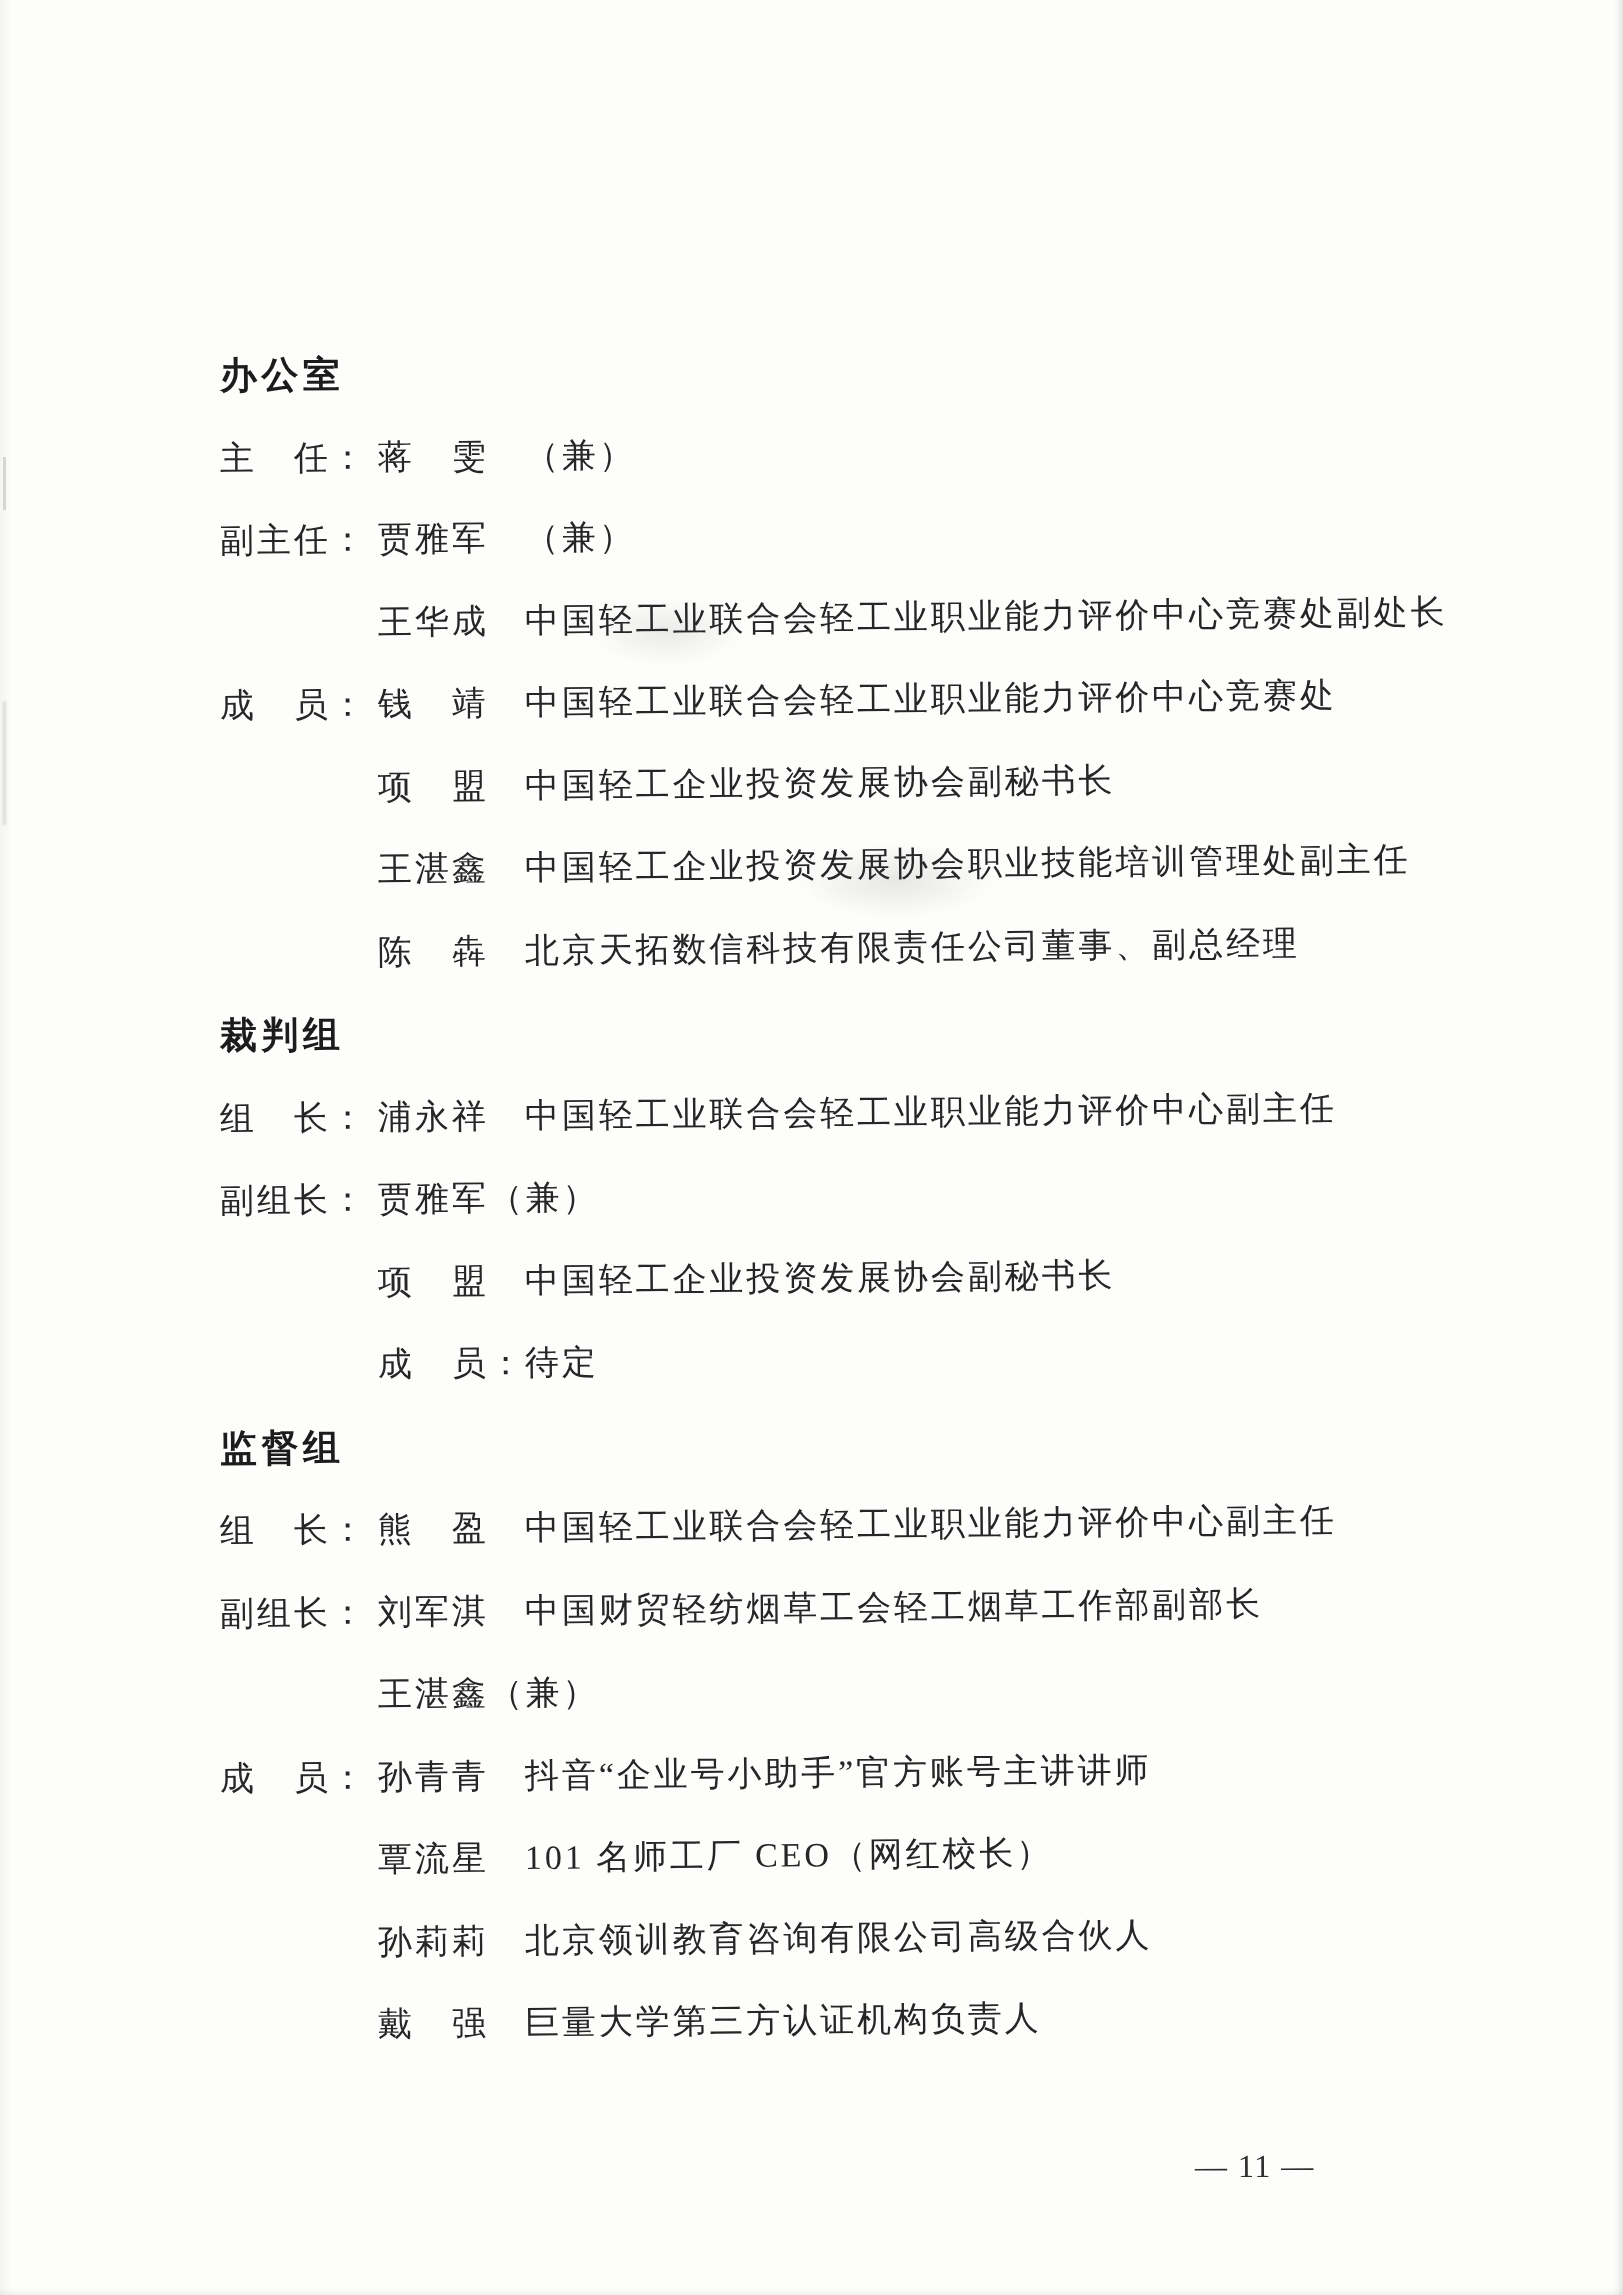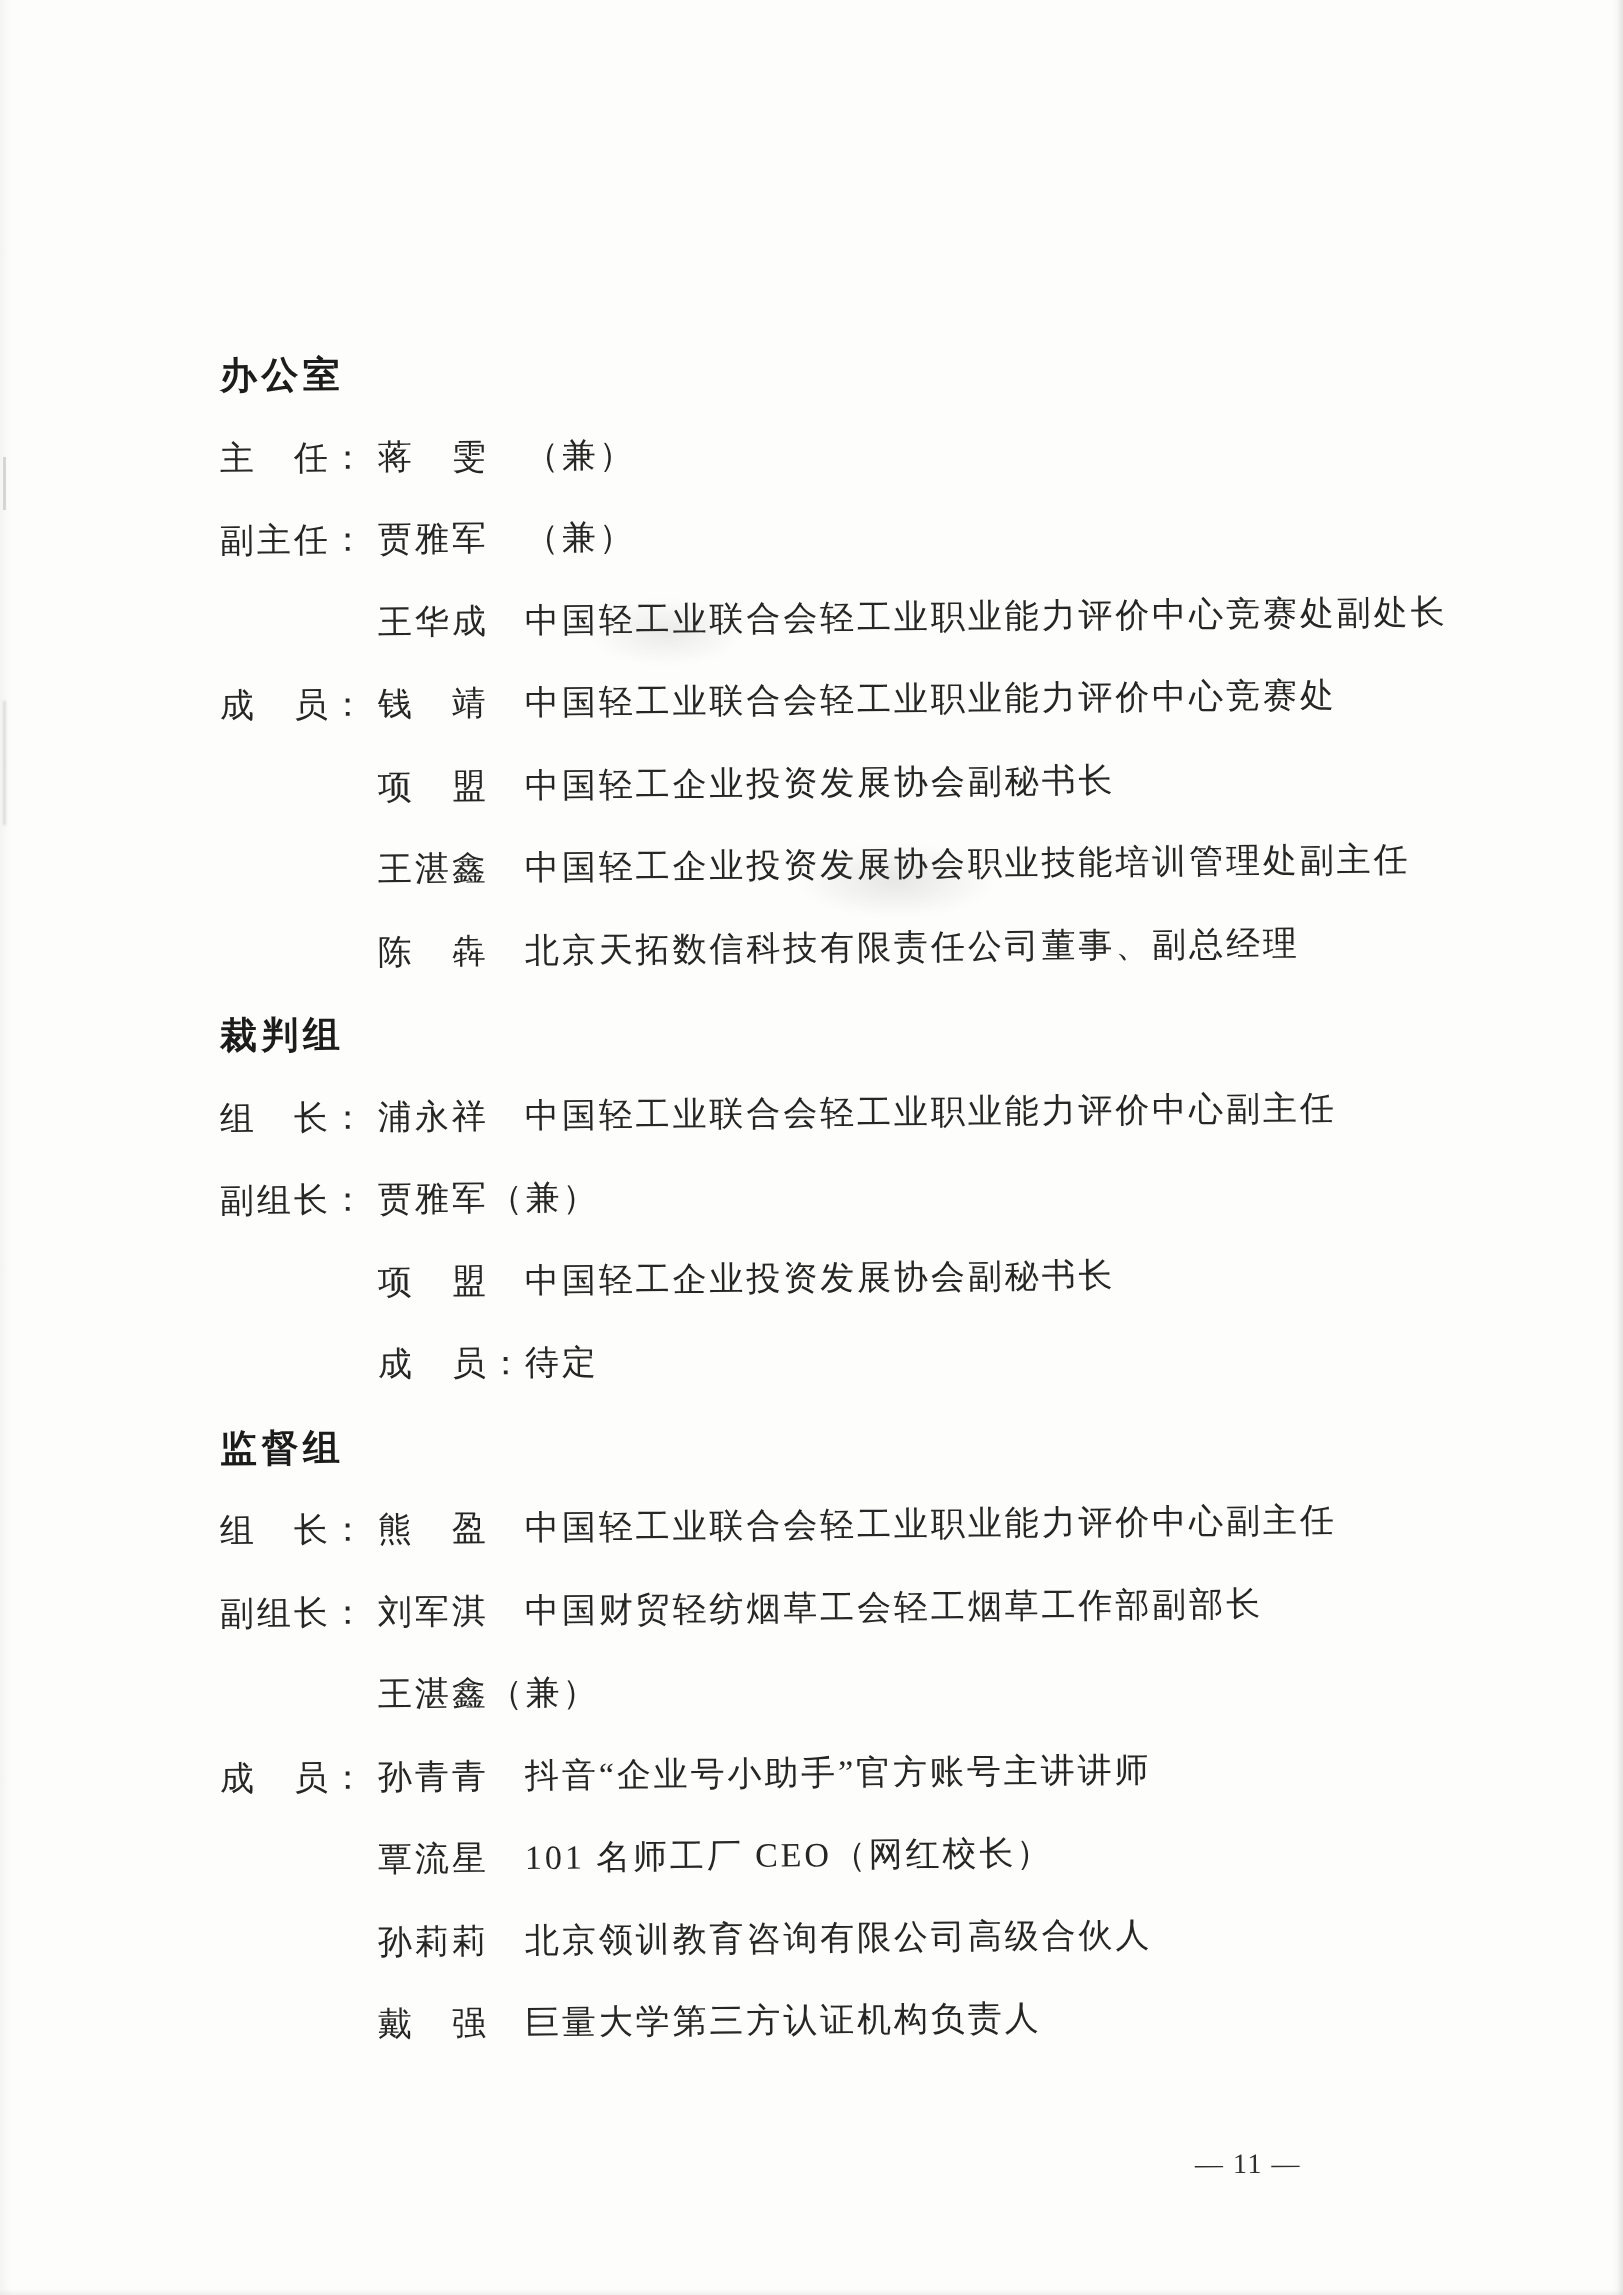--- a/index.html
+++ b/index.html
@@ -36,21 +36,21 @@
     letter-spacing: 2.9px;
     width: 1370px;
   }
   .col { position: absolute; top: 0; height: 100%; white-space: nowrap; }
   .col.label { left: 0;     width: 158px; }
   .col.name  { left: 158px; width: 147px; }
   .col.desc  { left: 305px; }
   .page-number {
     position: absolute;
     left: 1195px; top: 2148px;
-    font-size: 28px;
+    font-size: 32px;
     letter-spacing: 1.5px;
     color: #2e2e2e;
     transform: rotate(-0.3deg);
     white-space: nowrap;
     text-align: center;
   }
   
   .artifact { position: absolute; pointer-events: none; }
   .smudge1 { left: 589px;  top: 598px;  width: 155px; height: 68px;
              background: radial-gradient(ellipse, rgba(70,70,70,0.10), rgba(70,70,70,0) 70%);

